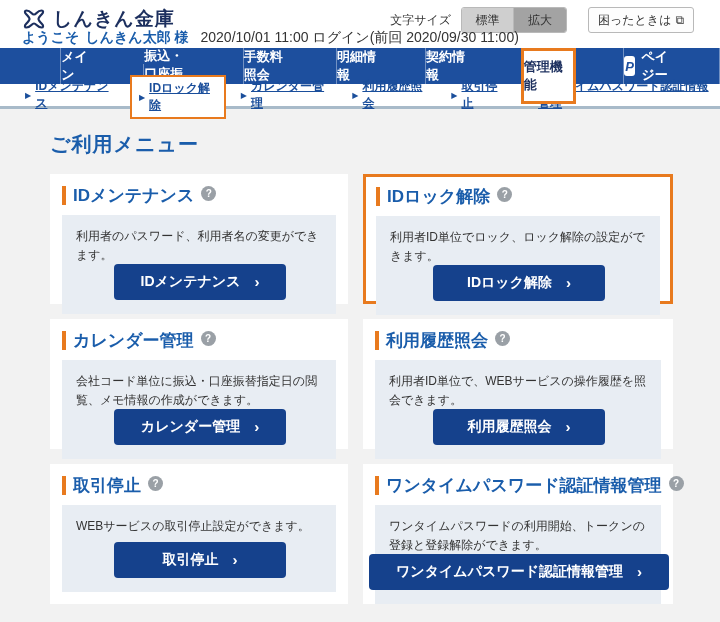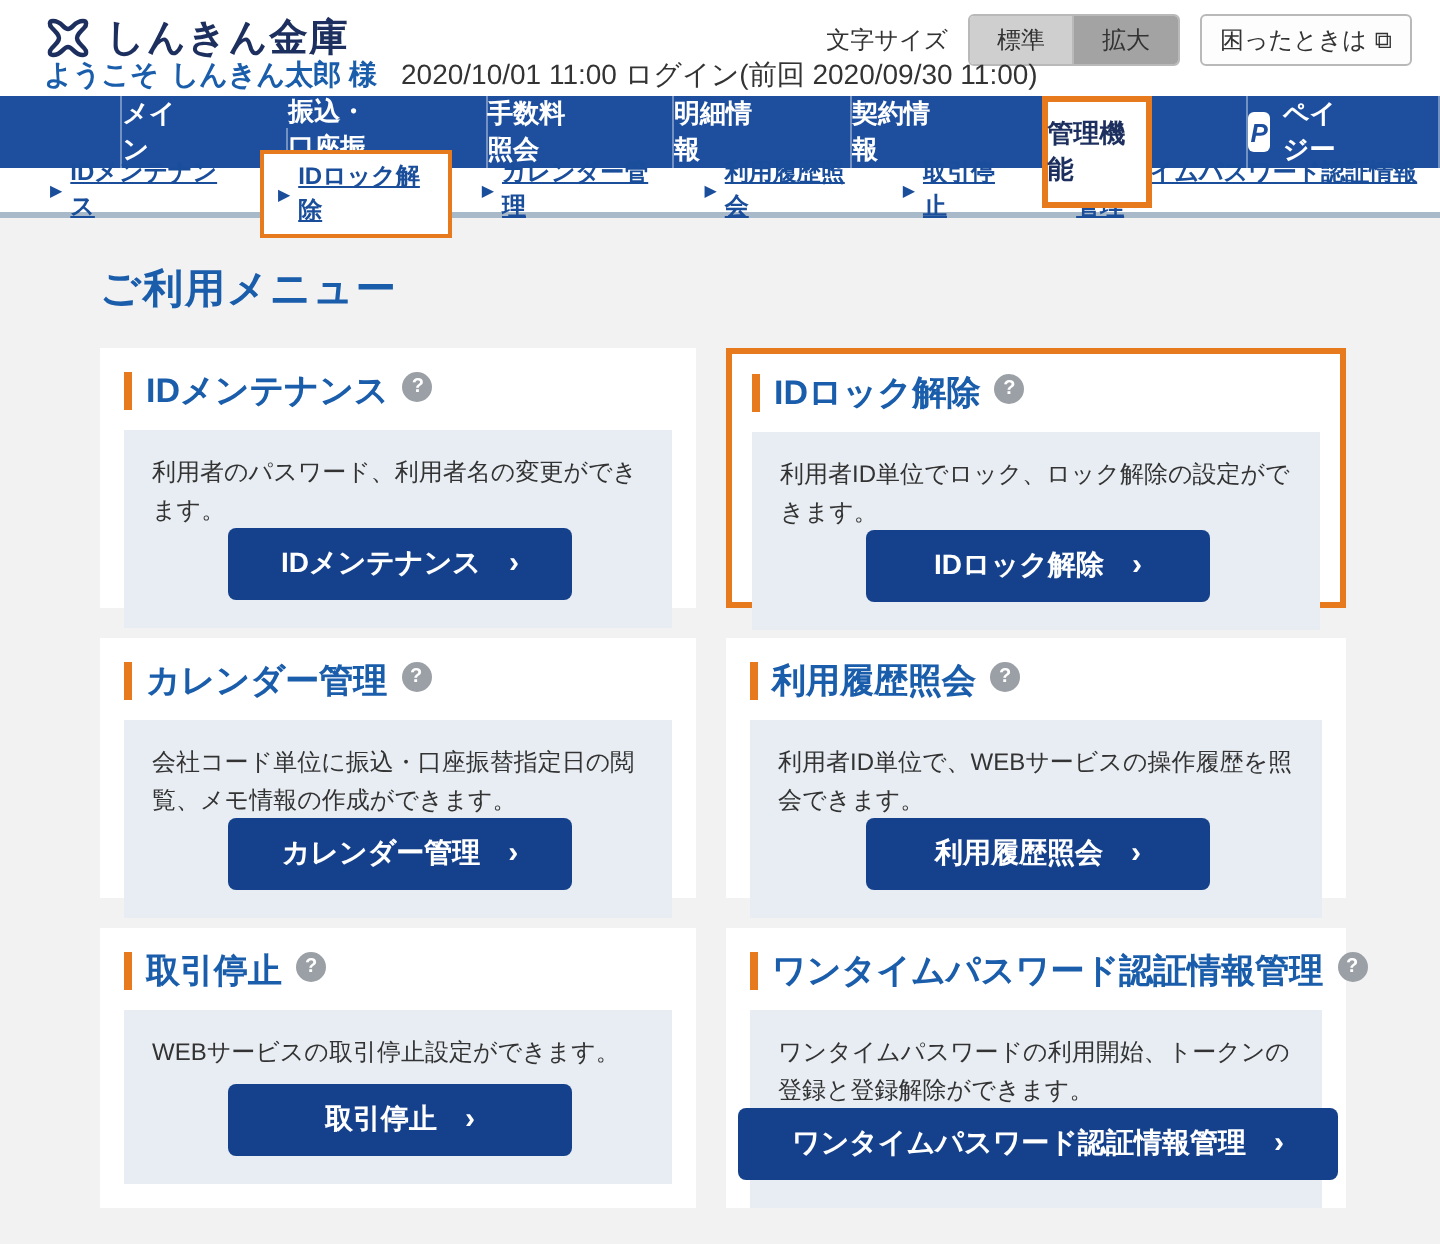--- a/index.html
+++ b/index.html
@@ -7,28 +7,28 @@
   body {
     font-family:"Liberation Sans","DejaVu Sans",sans-serif;
     background:#f2f2f2; color:#333; position:relative;
   }
 
   
   .header { background:#fff; height:48px; position:relative; }
   .logo-row { position:absolute; left:22px; top:6px; display:flex; align-items:center; gap:7px; }
   .logo-mark { width:24px; height:24px; display:inline-flex; }
   .bank-name { font-size:19px; font-weight:bold; color:#1c2f5e; letter-spacing:1px; }
-  .top-controls { position:absolute; right:14px; top:7px; display:flex; align-items:center; gap:10px; }
+  .top-controls { position:absolute; right:26px; top:7px; display:flex; align-items:center; gap:10px; }
   .fs-label { font-size:12px; color:#333; }
   .seg { display:flex; border:1px solid #b9b9b9; border-radius:3px; overflow:hidden; }
   .seg-btn { width:52px; height:24px; font-size:12px; color:#333; background:#a3a3a3;
              display:flex; align-items:center; justify-content:center; cursor:pointer; }
   .seg-btn.selected { background:#cfcfcf; border-right:1px solid #b9b9b9; }
   .help-btn { height:26px; padding:0 9px; border:1px solid #b9b9b9; border-radius:3px;
-              background:#fdfdfd; font-size:12px; color:#333; display:flex; align-items:center; gap:4px; cursor:pointer; }
+              background:#fdfdfd; font-size:12px; color:#333; display:flex; align-items:center; gap:4px; cursor:pointer;margin-left:11px; }
   .welcome-row { position:absolute; left:22px; top:29px; display:flex; align-items:baseline; gap:6px; font-size:14px; }
   .welcome-blue { color:#1a5dab; font-weight:bold; }
   .login-info { color:#333; margin-left:6px; }
 
   
   .nav { background:#1d4f9e; height:36px; display:flex; align-items:stretch;gap:47px; }
   .nav-spacer-l { width:28px; }
   .nav-spacer-r { flex:1; border-left:1px solid rgba(255,255,255,.38); }
   .nav-item { display:flex; align-items:center; justify-content:center;
               color:#fff; font-size:13px; font-weight:bold;

